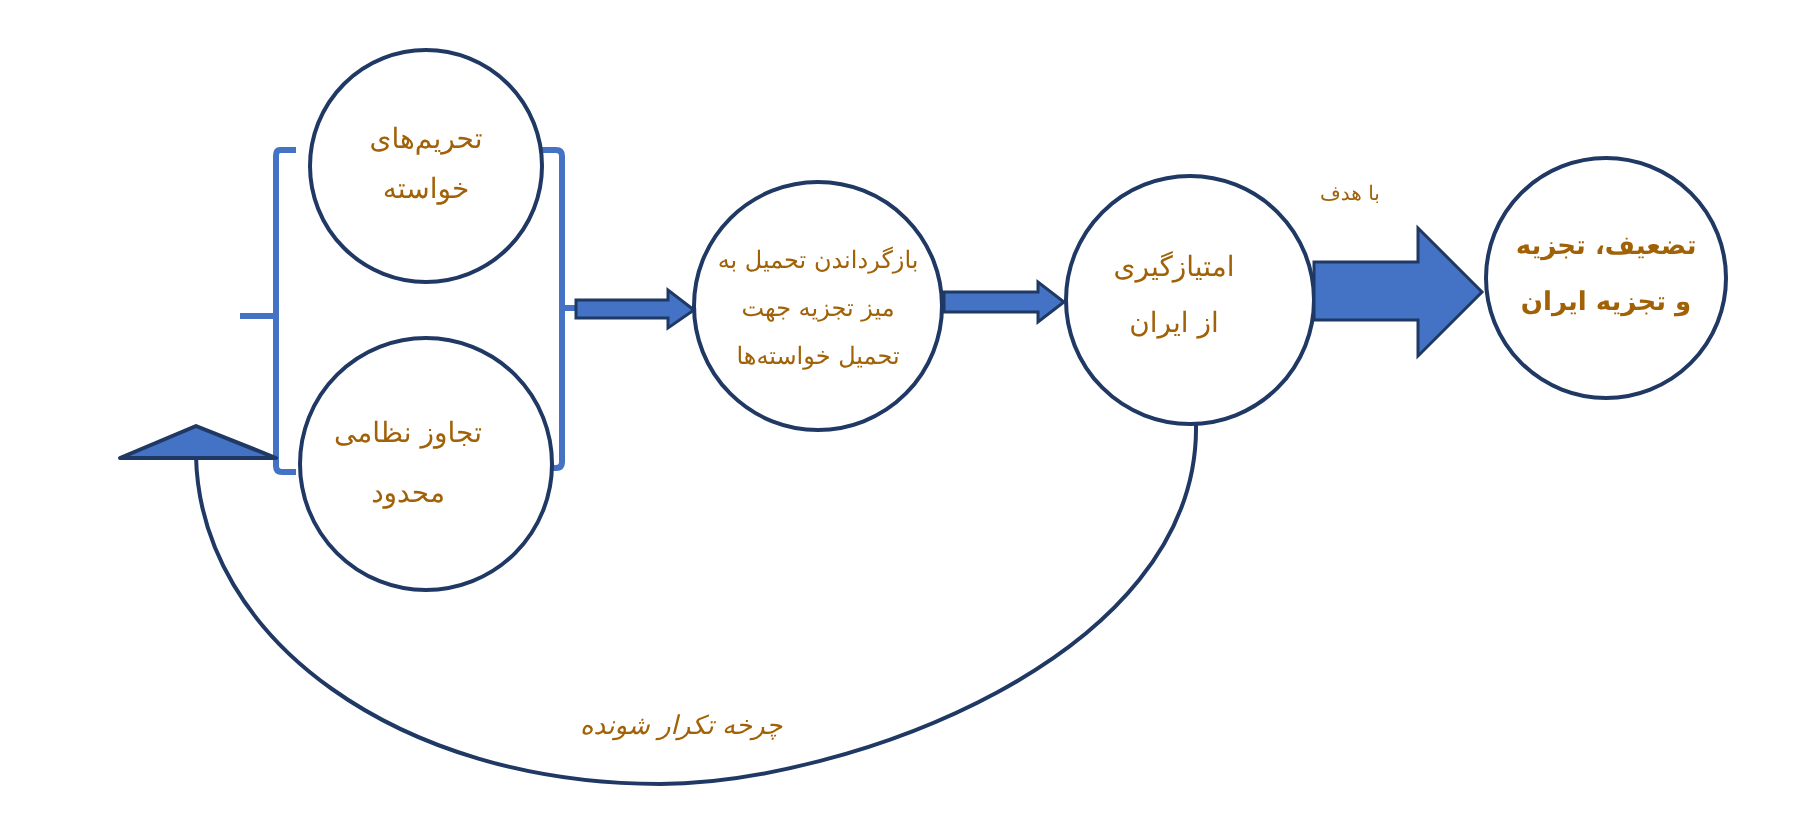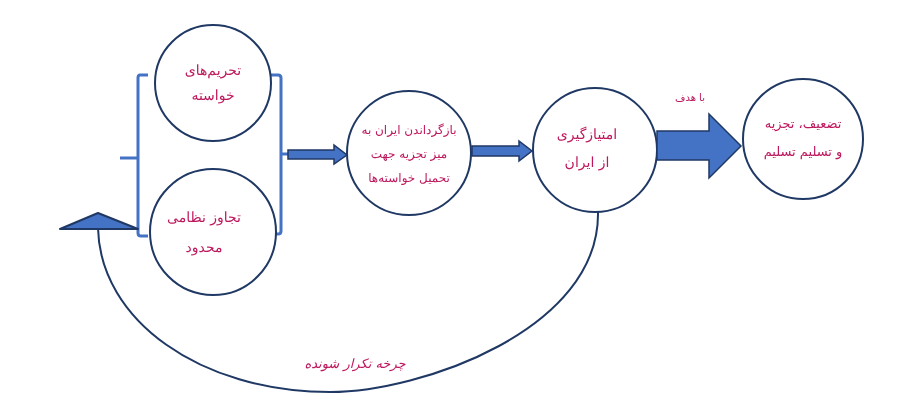--- a/index.html
+++ b/index.html
@@ -1,23 +1,23 @@
 <!DOCTYPE html>
 <html><head>
   <meta charset="utf-8">
   <style>
     html, body { margin: 0; padding: 0; background: #ffffff; }
     body { width: 899px; height: 415px; position: relative; overflow: hidden;
            font-family: "DejaVu Sans", "Liberation Sans", sans-serif; }
     #diagram { position: absolute; left: 0; top: 0; width: 899px; height: 415px; }
-    .label { position: absolute; direction: rtl; text-align: center; color: #be185d;
+    .label { position: absolute; direction: rtl; text-align: left; color: #a16207;
              font-family: "DejaVu Serif", "Liberation Serif", serif; }
     .node-label { display: flex; flex-direction: column; align-items: center; justify-content: center; }
     .node-label span { display: block; white-space: nowrap; }
-    .bold { font-weight: normal; font-family: "DejaVu Sans", "Liberation Sans", sans-serif; }
+    .bold { font-weight: bold; font-family: "DejaVu Sans", "Liberation Sans", sans-serif; }
   </style>
 </head>
 <body>
 
 <svg id="diagram" viewBox="0 0 899 415" xmlns="http://www.w3.org/2000/svg">
 
   <g fill="none" stroke="#4472c4" stroke-width="3">
     <path d="M148 75 L140 75 Q138 75 138 78 L138 233 Q138 236 141 236 L148 236"></path>
     <line x1="120" y1="158" x2="138" y2="158"></line>
   </g>
@@ -48,30 +48,30 @@
   <span>تحریم‌های</span>
   <span>خواسته</span>
 </div>
 
 <div class="label node-label" style="left:150px; top:200px; width:108px; height:64px; font-size:14px; line-height:30px;">
   <span>تجاوز نظامی</span>
   <span>محدود</span>
 </div>
 
 <div class="label node-label" style="left:347px; top:118px; width:124px; height:72px; font-size:12px; line-height:24px;">
-  <span>بازگرداندن ایران به</span>
+  <span>بازگرداندن تحمیل به</span>
   <span>میز تجزیه جهت</span>
   <span>تحمیل خواسته‌ها</span>
 </div>
 
 <div class="label node-label" style="left:533px; top:117px; width:108px; height:62px; font-size:14px; line-height:28px;">
   <span>امتیازگیری</span>
   <span>از ایران</span>
 </div>
 
 <div class="label node-label bold" style="left:743px; top:107px; width:120px; height:62px; font-size:13px; line-height:28px;">
   <span>تضعیف، تجزیه</span>
-  <span>و تسلیم تسلیم</span>
+  <span>و تجزیه ایران</span>
 </div>
 
 <div class="label" style="left:660px; top:90px; width:60px; font-size:10px; line-height:16px; font-family: 'DejaVu Sans', 'Liberation Sans', sans-serif;">با هدف</div>
 
 <div class="label" style="left:290px; top:356px; width:130px; font-size:13px; line-height:16px;font-style:italic;">چرخه تکرار شونده</div>
 
 </body></html>

